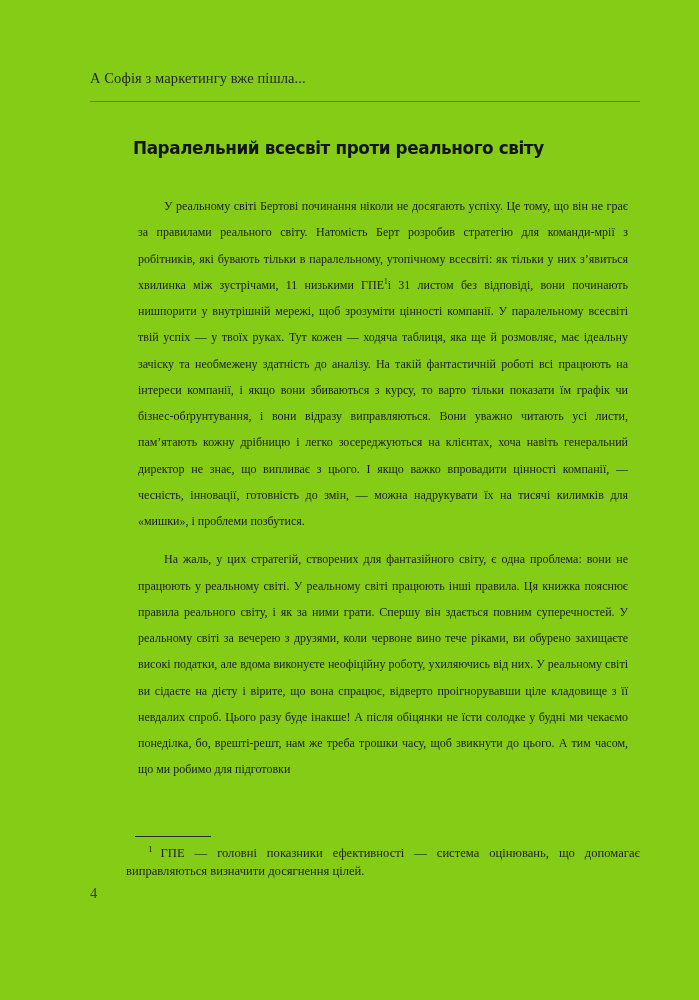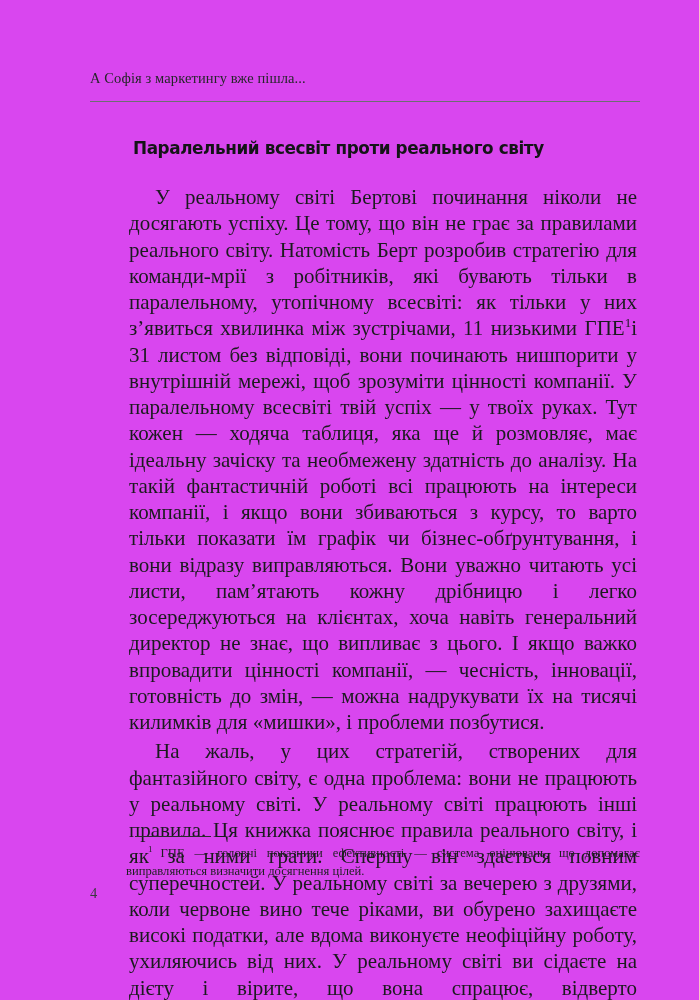--- a/index.html
+++ b/index.html
@@ -5,21 +5,21 @@
 <style>
   html, body {
     margin: 0;
     padding: 0;
     background: #ffffff;
   }
   .page {
     position: relative;
     width: 699px;
     height: 1000px;
-    background: #d946ef;
+    background: #84cc16;
     overflow: hidden;
     font-family: "Liberation Serif", "DejaVu Serif", serif;
     color: #1a1a1a;
   }
 
   
   .running-header {
     position: absolute;
     left: 90px;
     top: 70px;
@@ -60,24 +60,24 @@
 
   
   .body-block {
     position: absolute;
     left: 126px;
     top: 181px;
     width: 514px;
   }
 
   .body-par {
-    margin: 3px;
+    margin: 12px;
     text-align: justify;
     text-justify: inter-word;
-    font-size: 21px;
+    font-size: 12px;
     line-height: 26.25px;
     text-indent: 26px;
     hyphens: manual;
     color: #1b1b1e;
   }
 
   .body-par + .body-par {
     margin-top: 0;
   }
 

